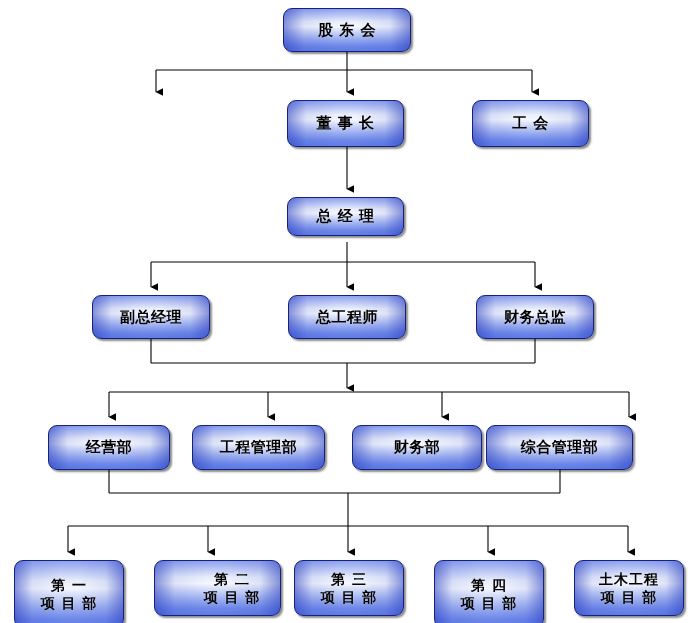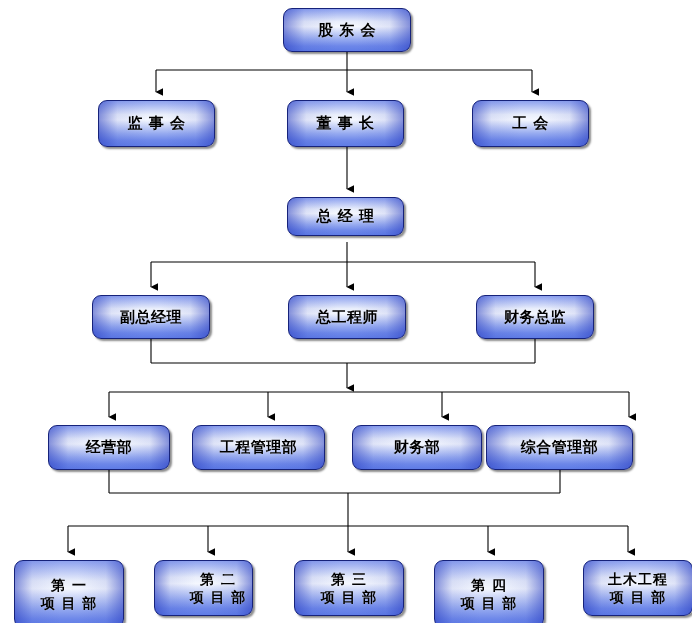--- a/index.html
+++ b/index.html
@@ -119,39 +119,38 @@
       <path d="M68,526 L68,552" marker-end="url(#arrowhead)"></path>
       <path d="M208,526 L208,552" marker-end="url(#arrowhead)"></path>
       <path d="M348,526 L348,552" marker-end="url(#arrowhead)"></path>
       <path d="M488,526 L488,552" marker-end="url(#arrowhead)"></path>
       <path d="M628,526 L628,552" marker-end="url(#arrowhead)"></path>
     </g>
   </svg>
 
   <div class="node" style="left:283px; top:8px; width:128px; height:44px;">股  东  会</div>
 
-  <div class="node" style="left:98px; top:100px; width:117px; height:47px;">监 事 会</div>
   <div class="node" style="left:287px; top:100px; width:117px; height:47px;">董 事 长</div>
   <div class="node" style="left:472px; top:100px; width:117px; height:47px;">工  会</div>
 
   <div class="node" style="left:287px; top:197px; width:117px; height:39px;">总 经 理</div>
 
   <div class="node" style="left:92px; top:295px; width:118px; height:44px;">副总经理</div>
   <div class="node" style="left:288px; top:295px; width:118px; height:44px;">总工程师</div>
   <div class="node" style="left:476px; top:295px; width:118px; height:44px;">财务总监</div>
 
   <div class="node" style="left:48px; top:425px; width:122px; height:45px;">经营部</div>
   <div class="node" style="left:192px; top:425px; width:133px; height:45px;">工程管理部</div>
   <div class="node" style="left:352px; top:425px; width:130px; height:45px;">财务部</div>
   <div class="node" style="left:486px; top:425px; width:147px; height:45px;">综合管理部</div>
 
   <div class="node two-line" style="left:14px; top:560px; width:110px; height:68px;">第  一
 项 目 部</div>
-  <div class="node two-line" style="left:154px; top:560px; width:99px; height:56px;padding-left:29px;">第  二
+  <div class="node two-line" style="left:154px; top:560px; width:127px; height:56px;padding-left:29px;">第  二
 项 目 部</div>
   <div class="node two-line" style="left:294px; top:560px; width:110px; height:56px;">第  三
 项 目 部</div>
   <div class="node two-line" style="left:434px; top:560px; width:110px; height:68px;">第  四
 项 目 部</div>
-  <div class="node two-line" style="left:574px; top:560px; width:110px; height:56px;margin-left:9px;">土木工程
+  <div class="node two-line" style="left:574px; top:560px; width:110px; height:56px;">土木工程
 项 目 部</div>
 
 </div>
 
 </body></html>

